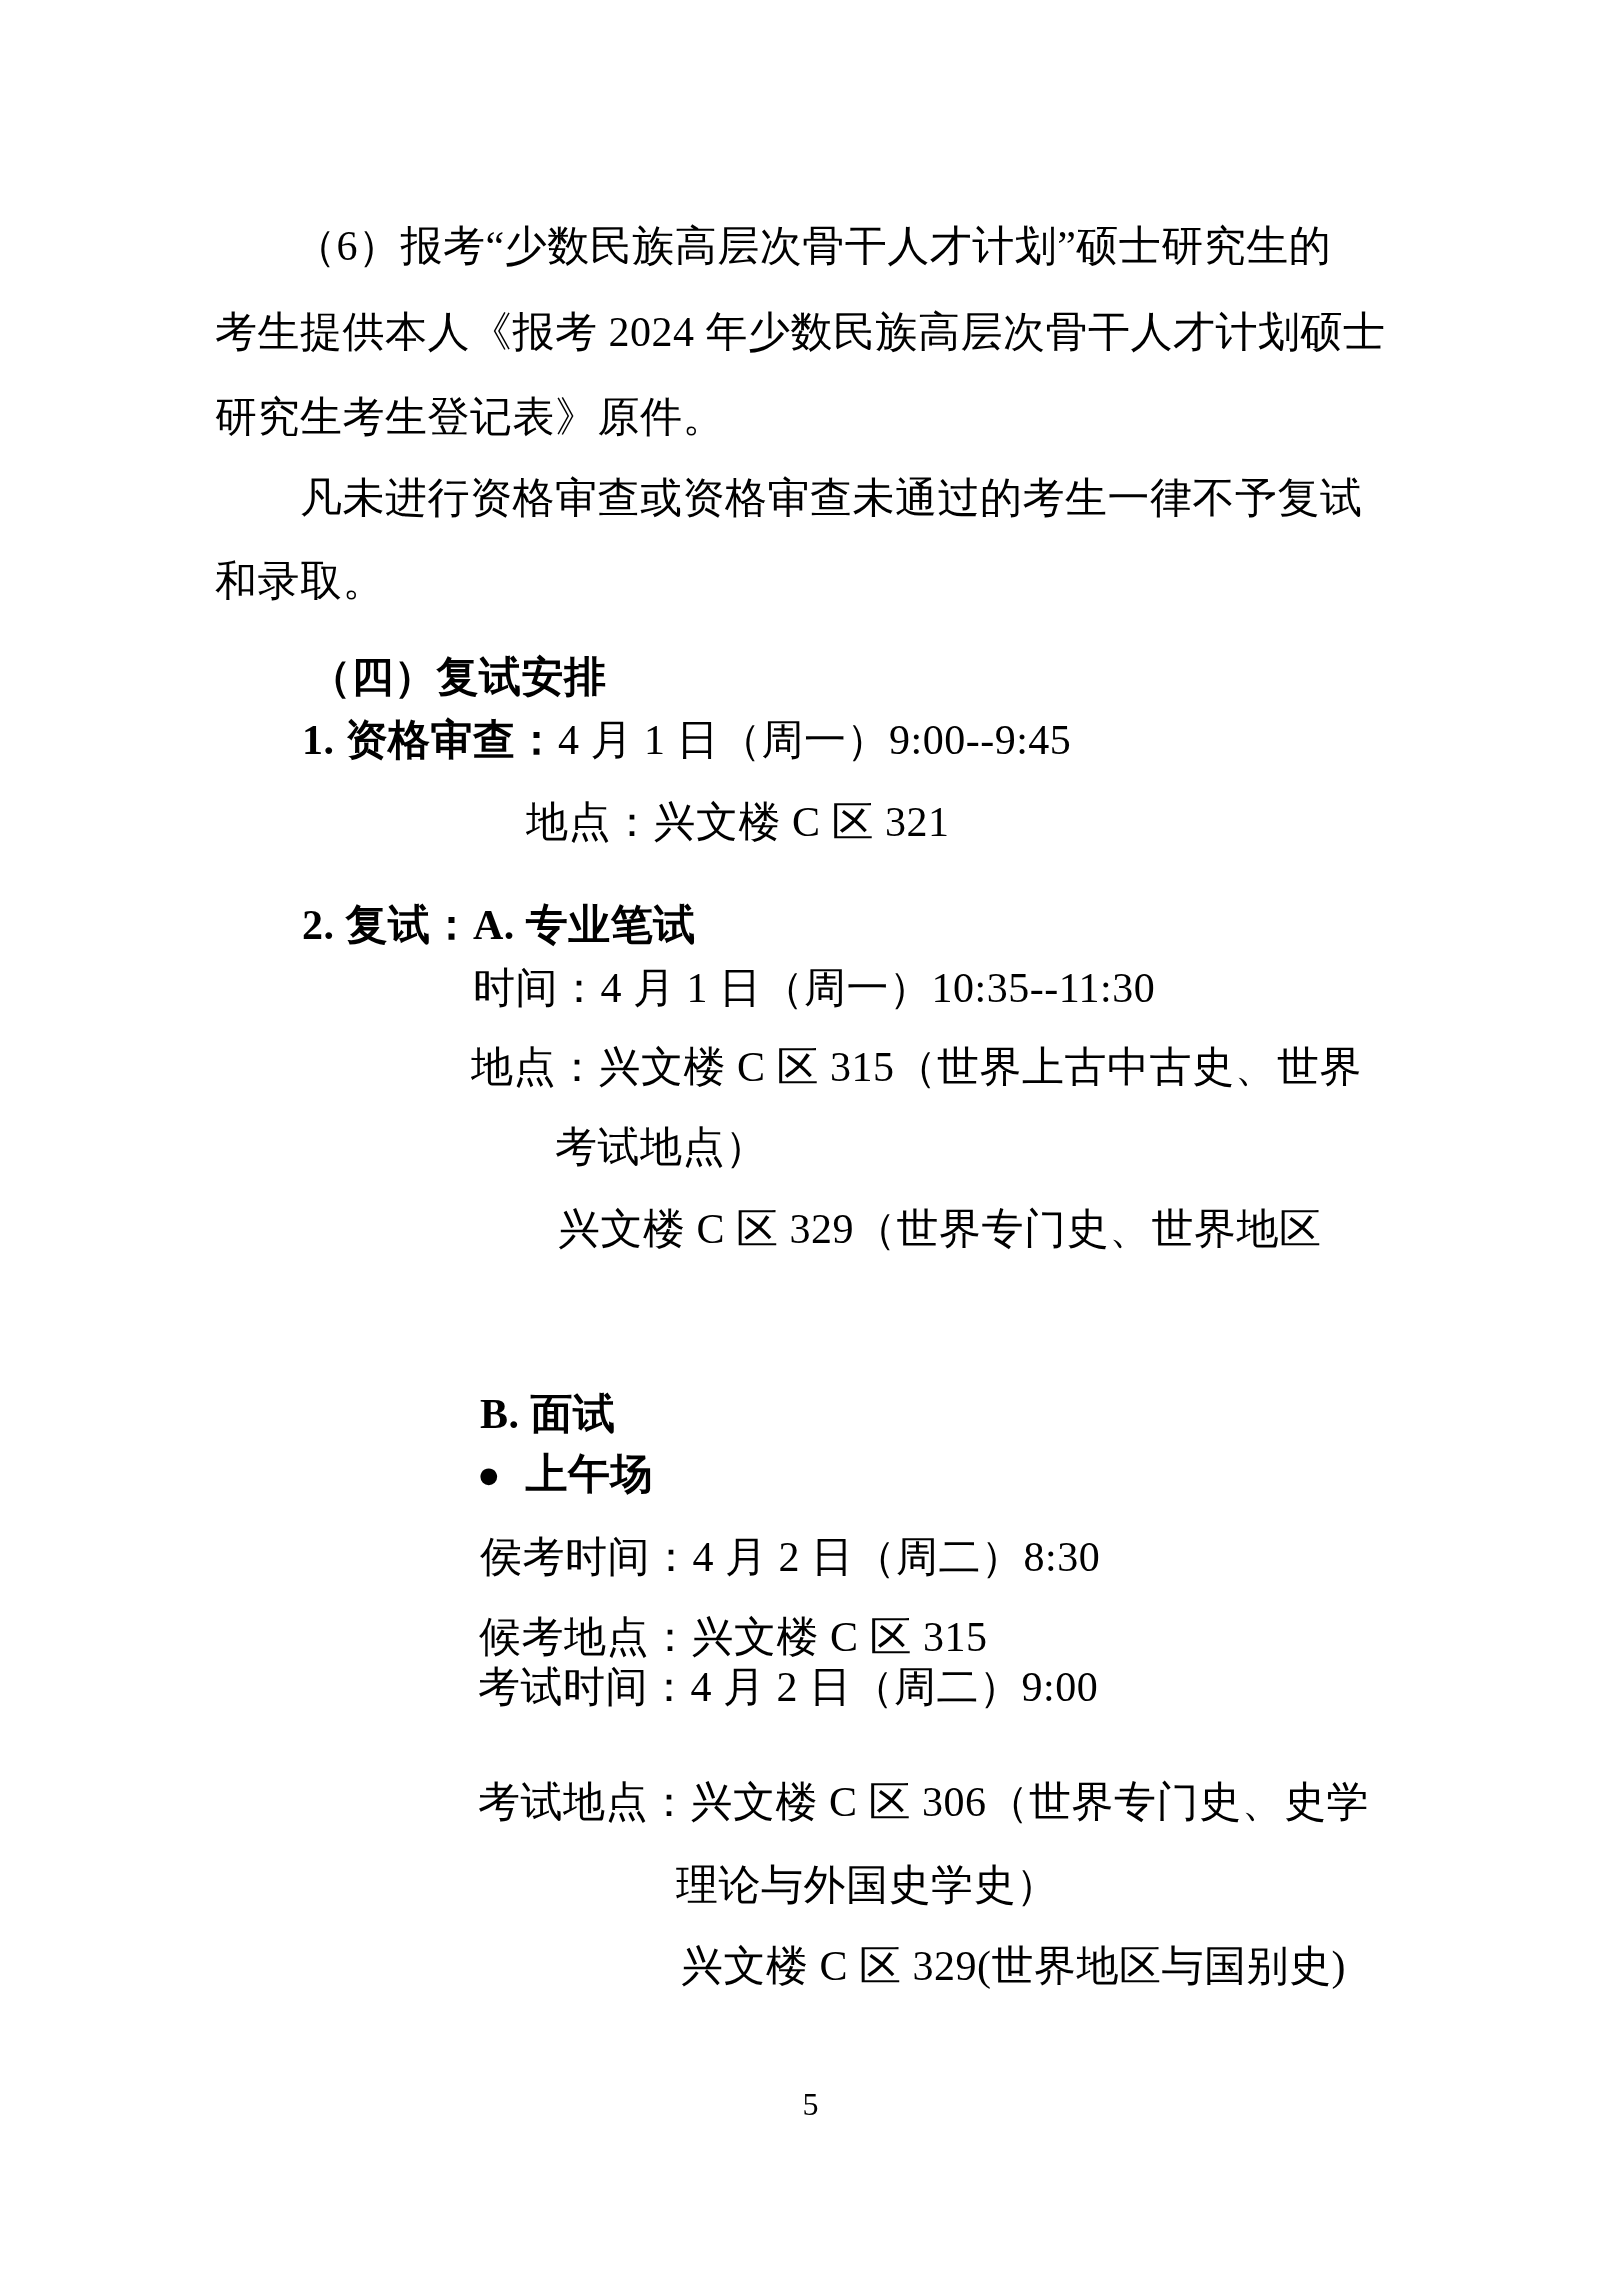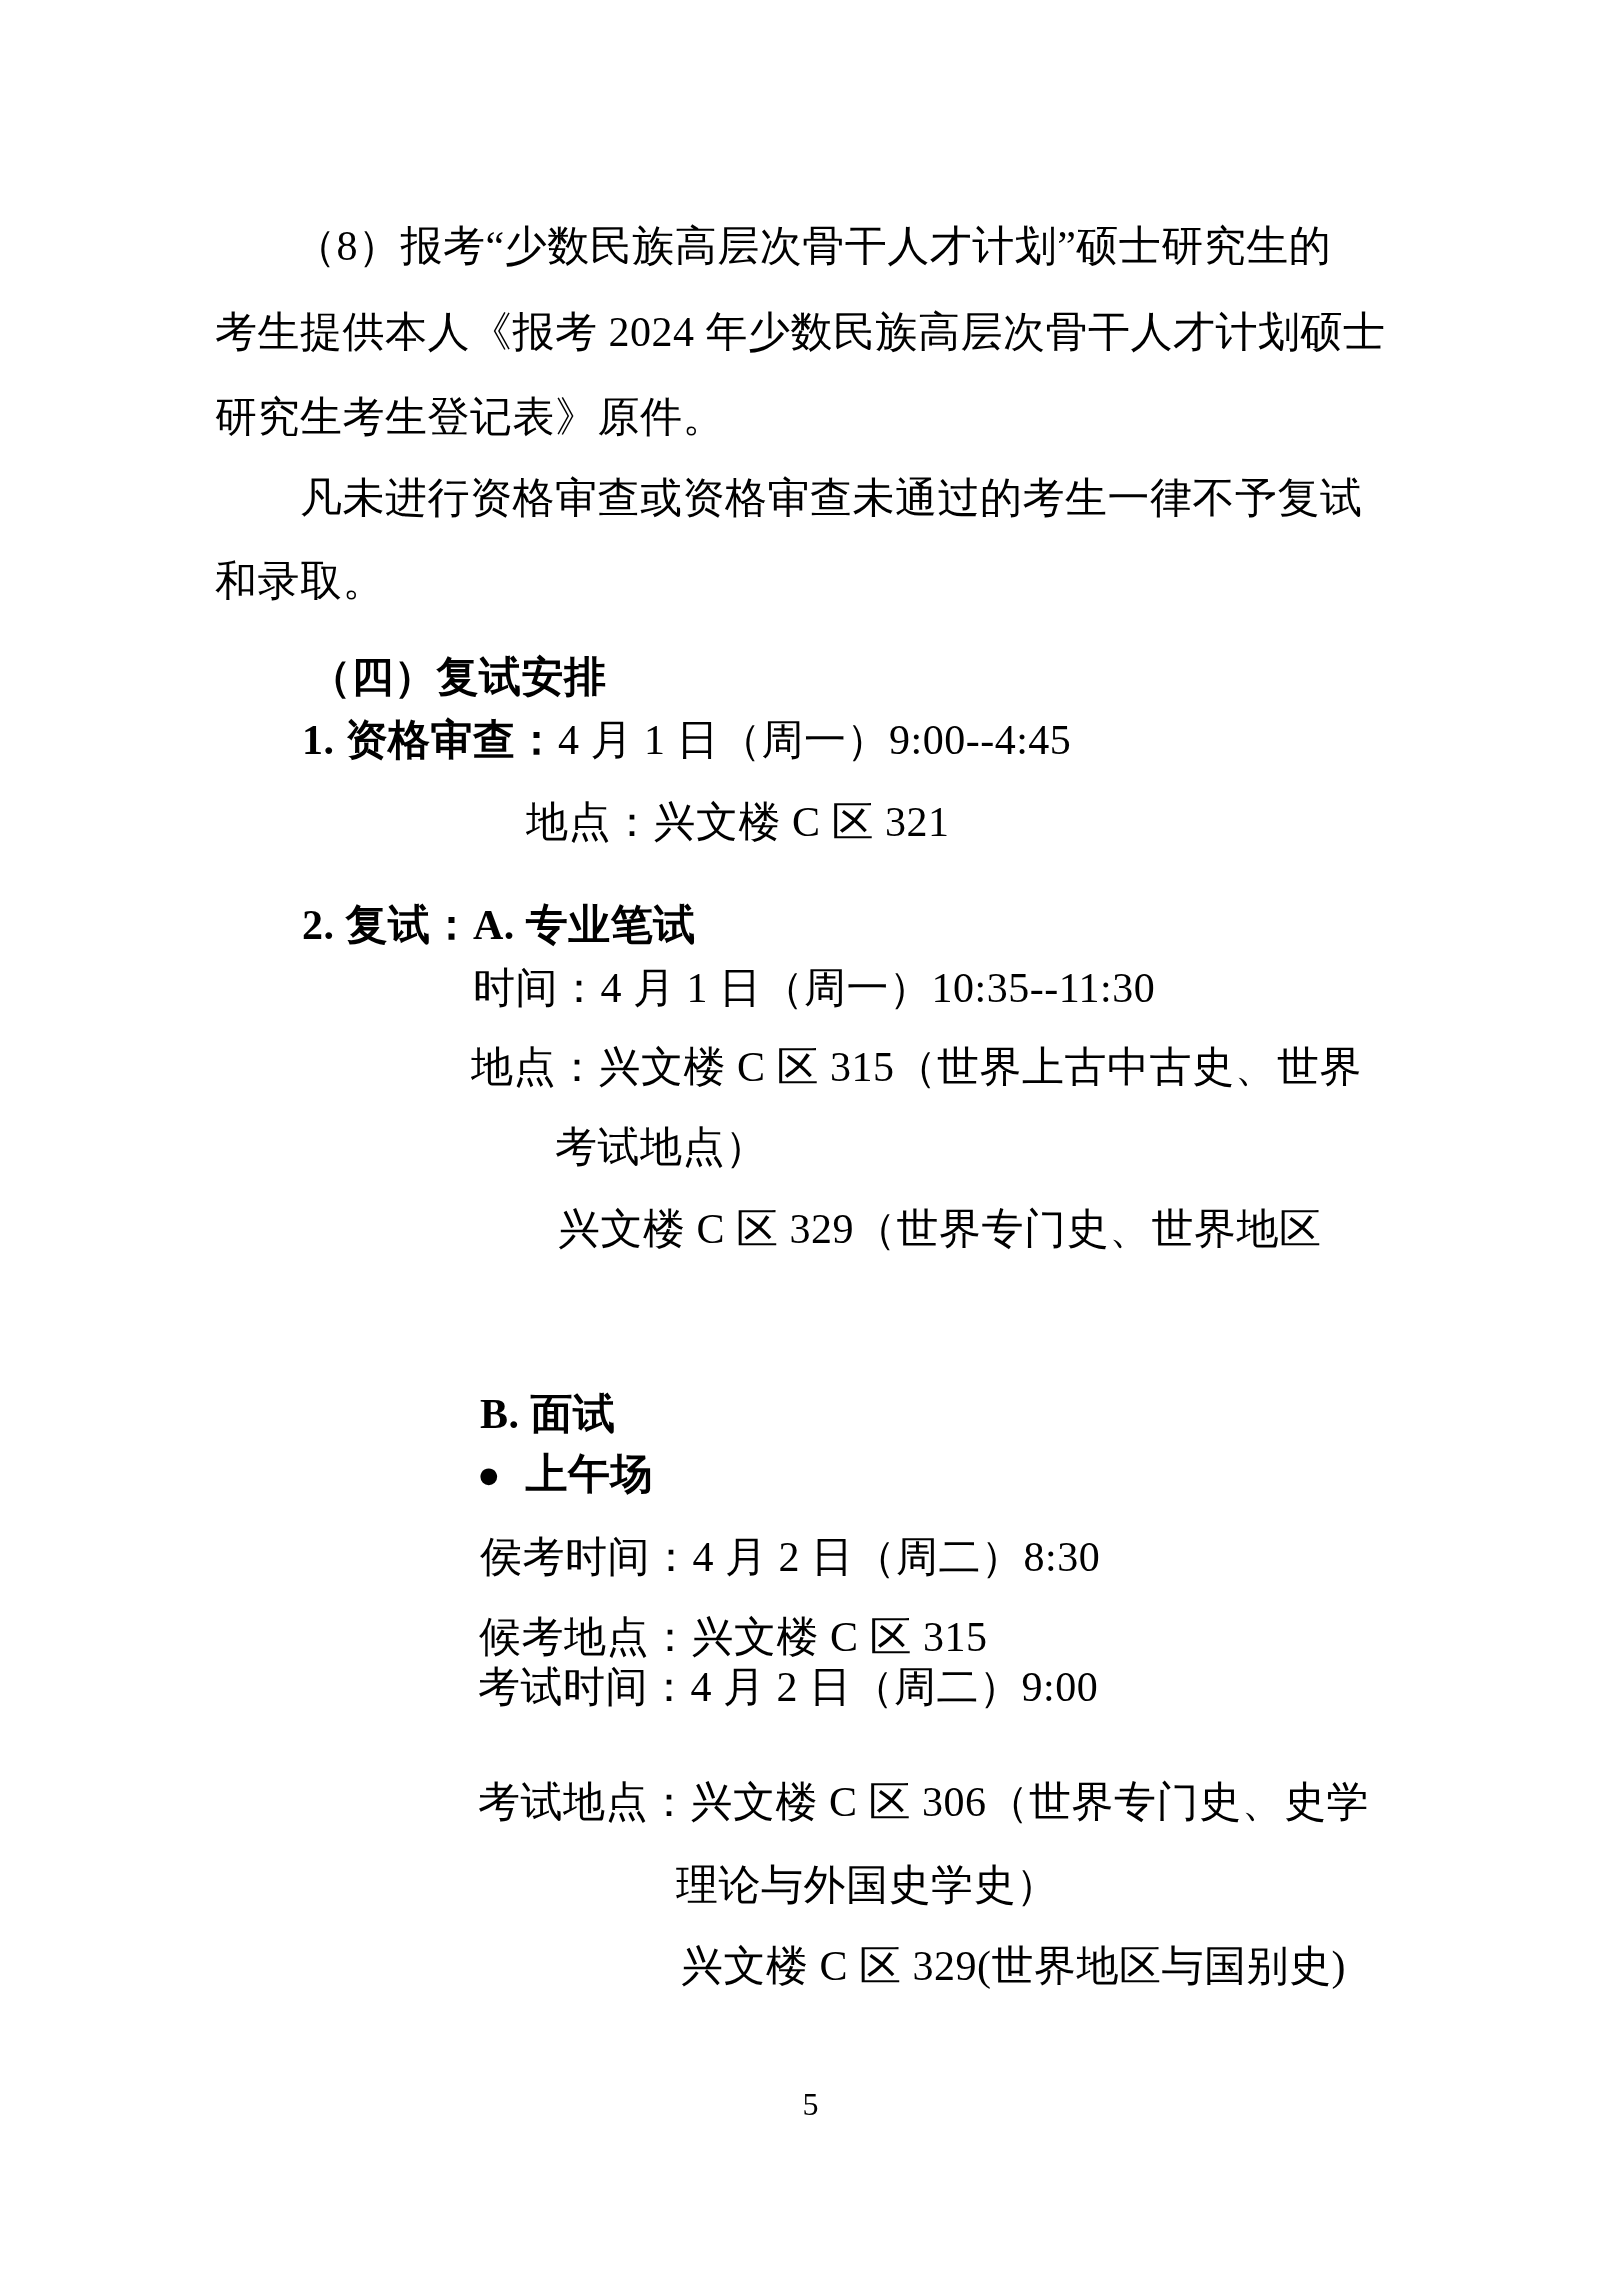--- a/index.html
+++ b/index.html
@@ -40,30 +40,30 @@
     font-size: 32px;
     line-height: 37px;
     color: #000000;
   }
 </style>
 </head>
 <body>
 
 <div class="page">
 
-  <div class="line" style="left:294px; top:222px">（8）报考“少数民族高层次骨干人才计划”硕士研究生的</div>
+  <div class="line" style="left:294px; top:222px">（6）报考“少数民族高层次骨干人才计划”硕士研究生的</div>
   <div class="line" style="left:215px; top:308px">考生提供本人《报考 2024 年少数民族高层次骨干人才计划硕士</div>
   <div class="line" style="left:300px; top:474px">凡未进行资格审查或资格审查未通过的考生一律不予复试</div>
 
   <div class="line" style="left:215px; top:393px">研究生考生登记表》原件。</div>
   <div class="line" style="left:215px; top:557px">和录取。</div>
 
   <div class="line b" style="left:309px; top:633px">（四）复试安排</div>
 
-  <div class="line" style="left:302px; top:716px"><span class="b">1. 资格审查：</span><span>4 月 1 日（周一）9:00--4:45</span></div>
+  <div class="line" style="left:302px; top:716px"><span class="b">1. 资格审查：</span><span>4 月 1 日（周一）9:00--9:45</span></div>
   <div class="line" style="left:526px; top:798px">地点：兴文楼 C 区 321</div>
 
   <div class="line b" style="left:302px; top:881px">2. 复试：A. 专业笔试</div>
   <div class="line" style="left:473px; top:964px">时间：4 月 1 日（周一）10:35--11:30</div>
   <div class="line" style="left:471px; top:1043px">地点：兴文楼 C 区 315（世界上古中古史、世界</div>
   <div class="line" style="left:555px; top:1123px">考试地点）</div>
   <div class="line" style="left:558px; top:1205px">兴文楼 C 区 329（世界专门史、世界地区</div>
 
   <div class="line b" style="left:480px; top:1370px">B. 面试</div>
 

